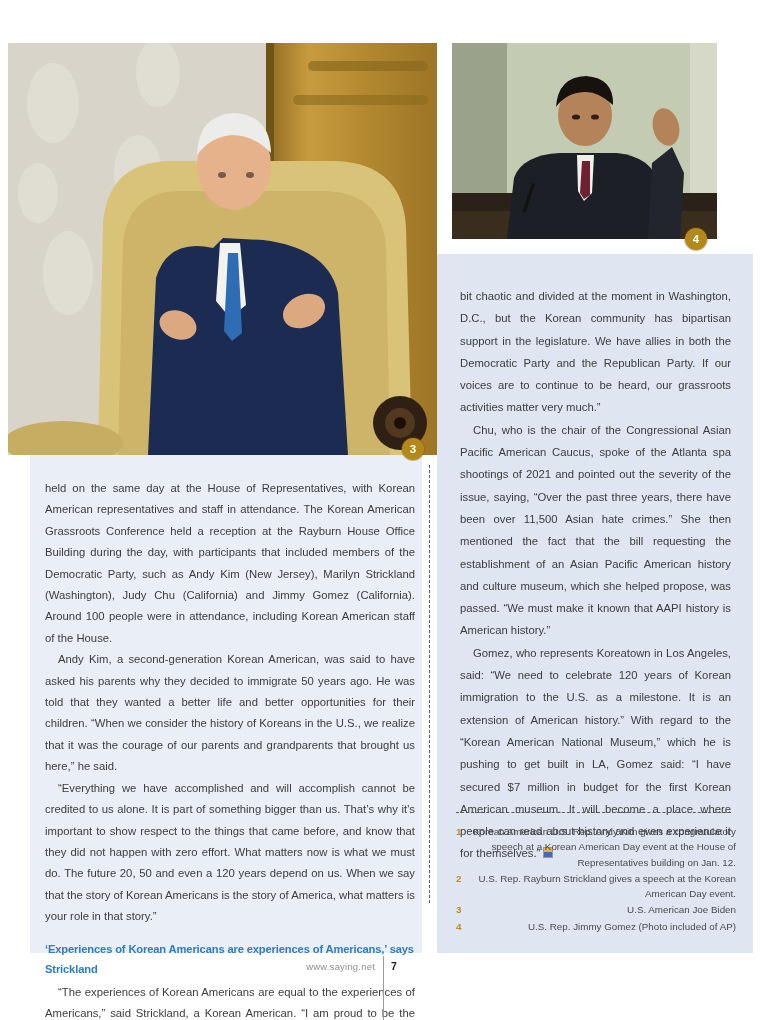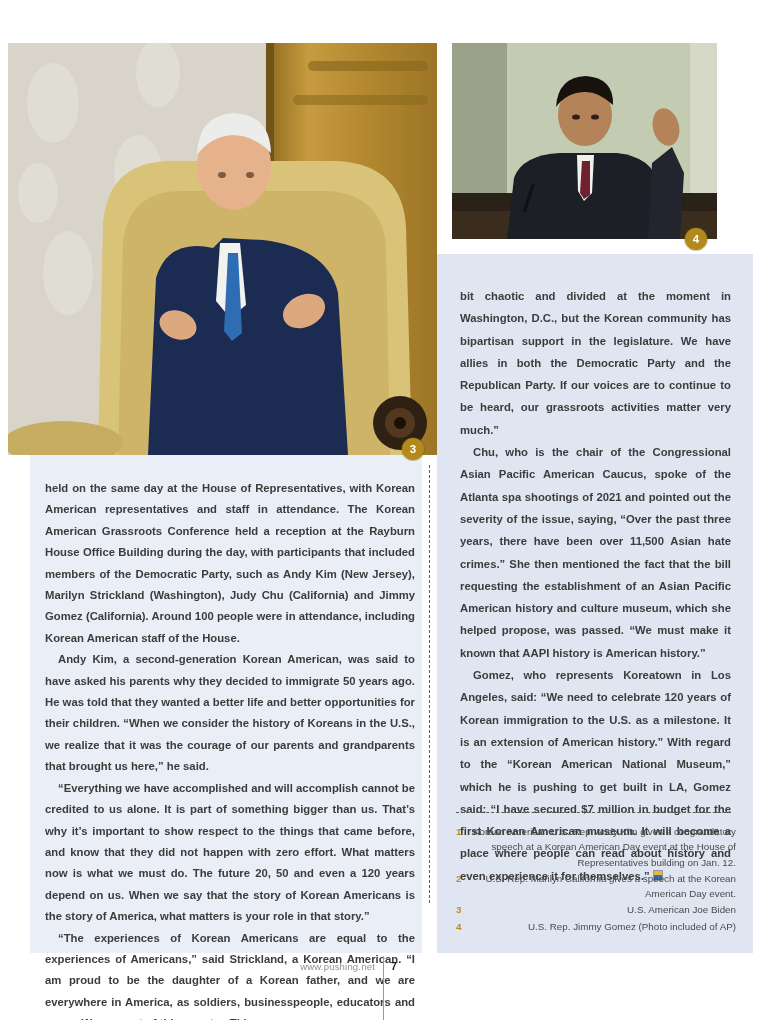--- a/index.html
+++ b/index.html
@@ -22,21 +22,21 @@
          color:#ffffff;font-weight:bold;font-size:11.5px;line-height:22px;text-align:center;
          box-shadow:0 0 0 1px rgba(120,90,10,.35);}
   .badge-3{left:402px;top:438px;}
   .badge-4{left:685px;top:228px;}
 
   
   .colL{position:absolute;left:45px;top:478px;width:370px;font-size:11.3px;line-height:21.4px;
         text-align:justify;color:#3c3c3c;}
   .colR{position:absolute;left:460px;top:285px;width:271px;font-size:11.3px;line-height:22.3px;
         text-align:justify;color:#3c3c3c;}
-  .colL p,.colR p{margin:0;font-weight:bold;}
+  .colL p,.colR p{margin:0;}
   .colL p.ind,.colR p.ind{text-indent:13px;}
   .colL h3{margin:11px 0 3px 0;font-size:11.2px;line-height:20px;color:#2d7cc2;
            text-align:left;letter-spacing:-0.15px;}
 
   
   .vdash{position:absolute;left:429px;top:465px;height:438px;width:0;border-left:1px dashed #5a5a5a;}
   .hdash{position:absolute;left:456px;top:812px;width:275px;height:0;border-top:1px dashed #5a5a5a;}
 
   
   .captions{position:absolute;left:456px;top:824px;width:280px;font-size:9.8px;line-height:15.3px;color:#4a4a4a;}
@@ -125,47 +125,48 @@
 
   <div class="badge badge-3">3</div>
   <div class="badge badge-4">4</div>
 
   <div class="vdash"></div>
 
   <div class="colL">
     <p>held on the same day at the House of Representatives, with Korean American representatives and staff in attendance. The Korean American Grassroots Conference held a reception at the Rayburn House Office Building during the day, with participants that included members of the Democratic Party, such as Andy Kim (New Jersey), Marilyn Strickland (Washington), Judy Chu (California) and Jimmy Gomez (California). Around 100 people were in attendance, including Korean American staff of the House.</p>
     <p class="ind">Andy Kim, a second-generation Korean American, was said to have asked his parents why they decided to immigrate 50 years ago. He was told that they wanted a better life and better opportunities for their children. “When we consider the history of Koreans in the U.S., we realize that it was the courage of our parents and grandparents that brought us here,” he said.</p>
     <p class="ind">“Everything we have accomplished and will accomplish cannot be credited to us alone. It is part of something bigger than us. That’s why it’s important to show respect to the things that came before, and know that they did not happen with zero effort. What matters now is what we must do. The future 20, 50 and even a 120 years depend on us. When we say that the story of Korean Americans is the story of America, what matters is your role in that story.”</p>
+    <h3>‘Experiences of Korean Americans are experiences of Americans,’ says Strickland</h3>
     <p class="ind">“The experiences of Korean Americans are equal to the experiences of Americans,” said Strickland, a Korean American. “I am proud to be the daughter of a Korean father, and we are everywhere in America, as soldiers, businesspeople, educators and so on. We are part of this country. Things are a</p>
   </div>
 
   <div class="colR">
     <p>bit chaotic and divided at the moment in Washington, D.C., but the Korean community has bipartisan support in the legislature. We have allies in both the Democratic Party and the Republican Party. If our voices are to continue to be heard, our grassroots activities matter very much.”</p>
     <p class="ind">Chu, who is the chair of the Congressional Asian Pacific American Caucus, spoke of the Atlanta spa shootings of 2021 and pointed out the severity of the issue, saying, “Over the past three years, there have been over 11,500 Asian hate crimes.” She then mentioned the fact that the bill requesting the establishment of an Asian Pacific American history and culture museum, which she helped propose, was passed. “We must make it known that AAPI history is American history.”</p>
     <p class="ind"><span>Gomez, who represents Koreatown in Los Angeles, said: “We need to celebrate 120 years of Korean immigration to the U.S. as a milestone. It is an extension of American history.” With regard to the “Korean American National Museum,” which he is pushing to get built in LA, Gomez said: “I have secured $7 million in budget for the first Korean American museum. It will become a place where people can read about history and even experience it for themselves.”</span><span class="endmark"></span></p>
   </div>
 
   <div class="hdash"></div>
 
   <div class="captions">
     <div class="cap">
       <span class="num">1</span>
       <span class="txt">Korean American U.S. Rep. Andy Kim gives a congratulatory speech at a Korean American Day event at the House of Representatives building on Jan. 12.</span>
     </div>
     <div class="cap">
       <span class="num">2</span>
-      <span class="txt">U.S. Rep. Marilyn California gives a speech at the Korean American Day event.</span>
+      <span class="txt">U.S. Rep. Rayburn Strickland gives a speech at the Korean American Day event.</span>
     </div>
     <div class="cap">
       <span class="num">3</span>
       <span class="txt">U.S. American Joe Biden</span>
     </div>
     <div class="cap">
       <span class="num">4</span>
       <span class="txt">U.S. Rep. Jimmy Gomez (Photo included of AP)</span>
     </div>
   </div>
 
-  <span class="footer-url">www.pushing.net</span>
+  <span class="footer-url">www.saying.net</span>
   <div class="footer-rule"></div>
   <span class="footer-page">7</span>
 
 </div>
 
 </body></html>

